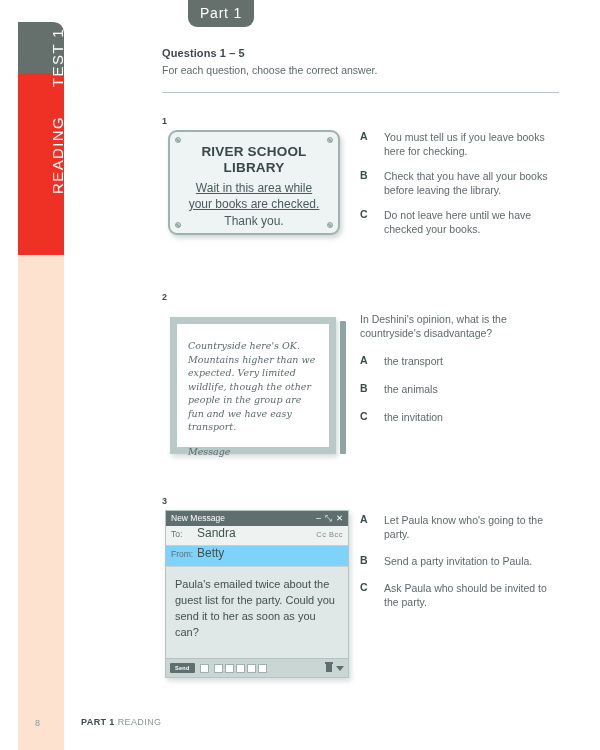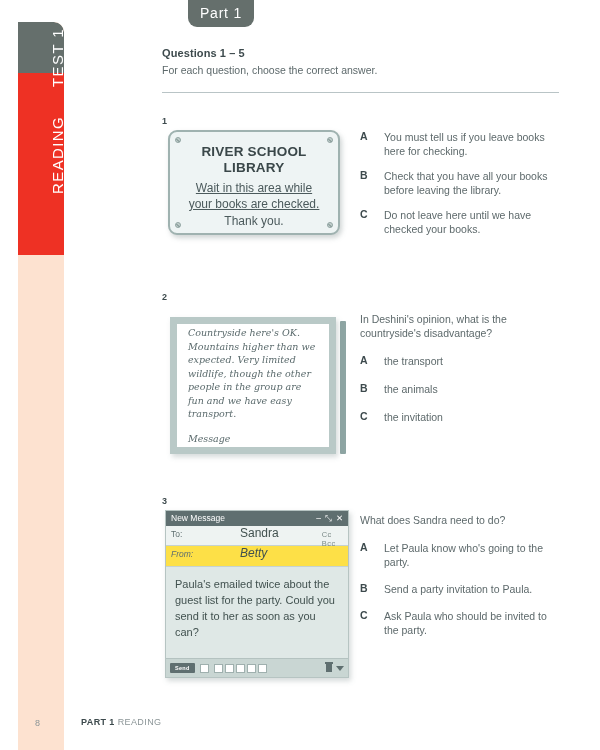--- a/index.html
+++ b/index.html
@@ -252,21 +252,21 @@
     background: #b9c9c7;
     box-sizing: border-box;
     padding: 7px;
     box-shadow: 2px 3px 5px rgba(120,135,135,0.3);
   }
   #note-paper {
     width: 100%;
     height: 100%;
     background: #ffffff;
     box-sizing: border-box;
-    padding: 2px 11px;
+    padding: 15px 11px;
   }
   #note-text, #note-sign {
     font-family: "DejaVu Serif", serif;
     font-style: italic;
     font-size: 9.5px;
     line-height: 13.5px;
     color: #5a6a6c;
   }
   #note-sign { margin-top: 11px; }
 
@@ -300,24 +300,23 @@
     font-size: 8.5px;
     line-height: 15px;
   }
   .email-field-row {
     display: flex;
     align-items: baseline;
     height: 19px;
     padding: 0 5px;
     border-bottom: 1px solid #c5d2d0;
     background: #e7eeec;
-    gap: 43px;
   }
   #email-row-to { background: #eef3f2; }
-  #email-row-from { background: #fde047; height: 20px; font-style: italic; }
+  #email-row-from { background: #7dd3fc; height: 20px; }
   .email-flabel {
     font-size: 8.5px;
     color: #5f6f70;
     width: 26px;
     flex: 0 0 26px;
   }
   .email-fvalue {
     font-size: 12px;
     color: #41514f;
     text-align: right;
@@ -525,21 +524,20 @@
       <span class="fmt-box"></span>
       <span class="fmt-box"></span>
       <span id="toolbar-right">
         <span id="trash-icon"></span>
         <span id="caret-icon"></span>
       </span>
     </div>
   </div>
 
   <div class="options" style="left:198px; top:513px;">
-    <div class="q-stem">What does Sandra need to do?</div>
     <div class="opt-row" style="margin-bottom:13px;">
       <span class="opt-letter">A</span>
       <span class="opt-text">Let Paula know who's going to the party.</span>
     </div>
     <div class="opt-row" style="margin-bottom:13px;">
       <span class="opt-letter">B</span>
       <span class="opt-text">Send a party invitation to Paula.</span>
     </div>
     <div class="opt-row" style="margin-bottom:13px;">
       <span class="opt-letter">C</span>

